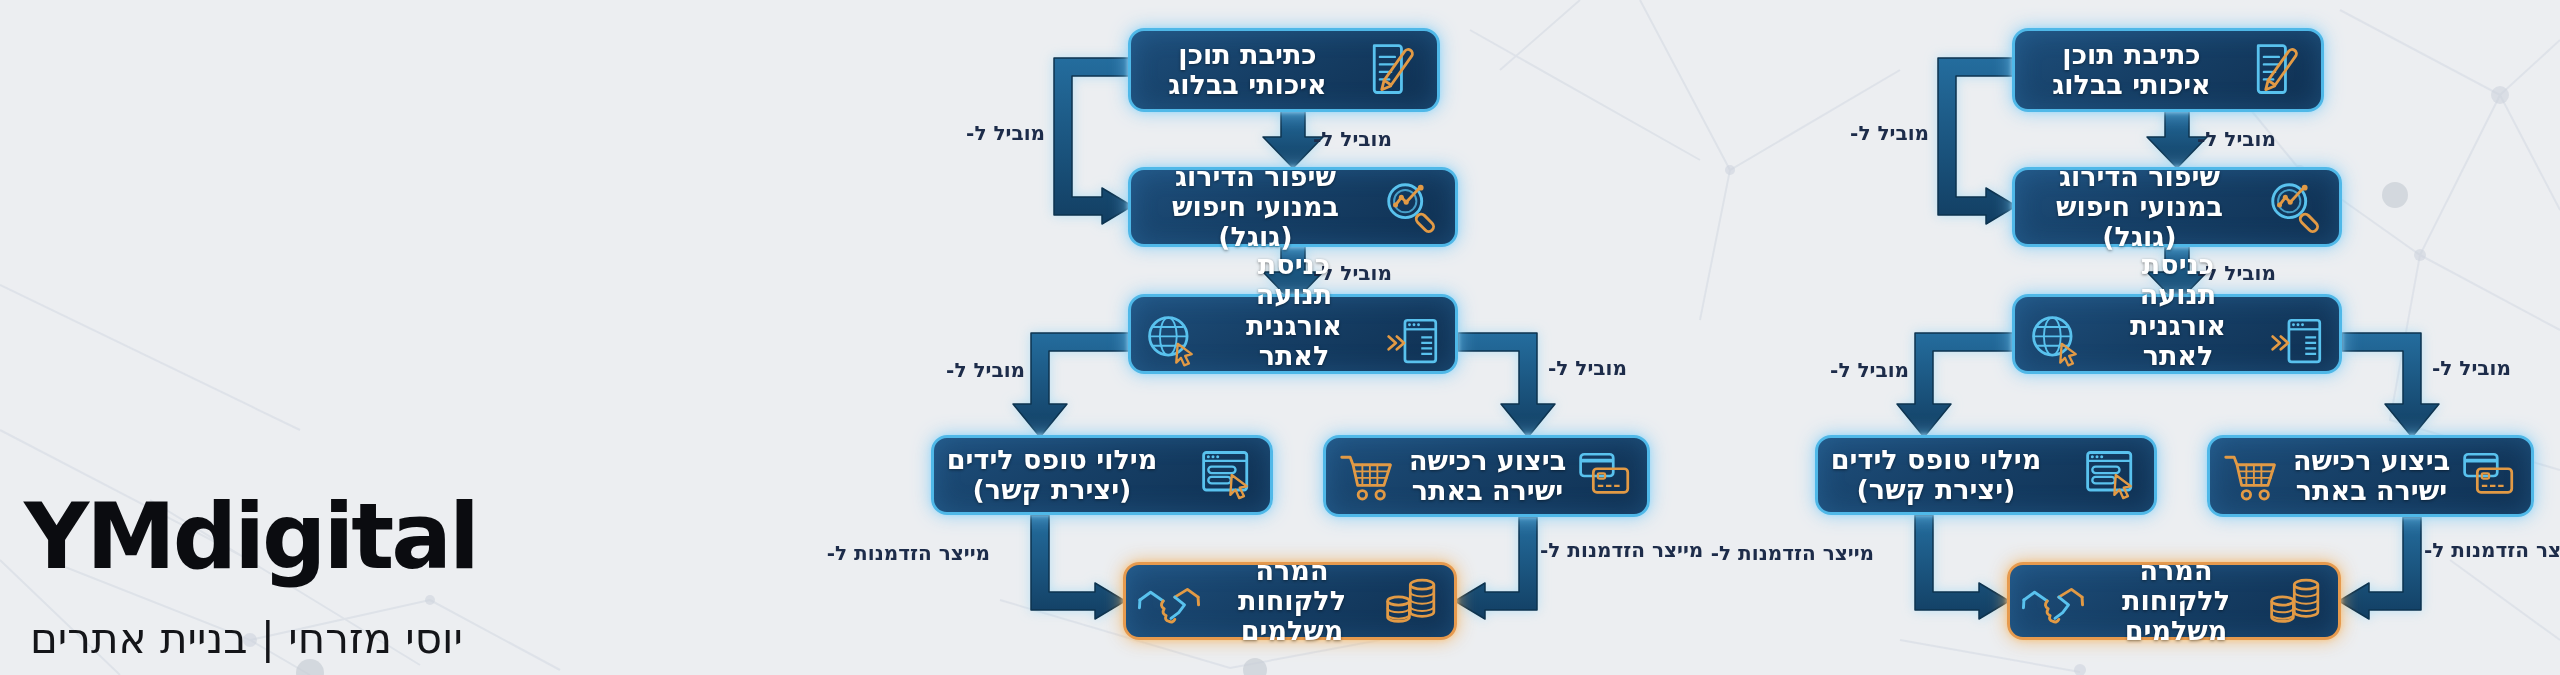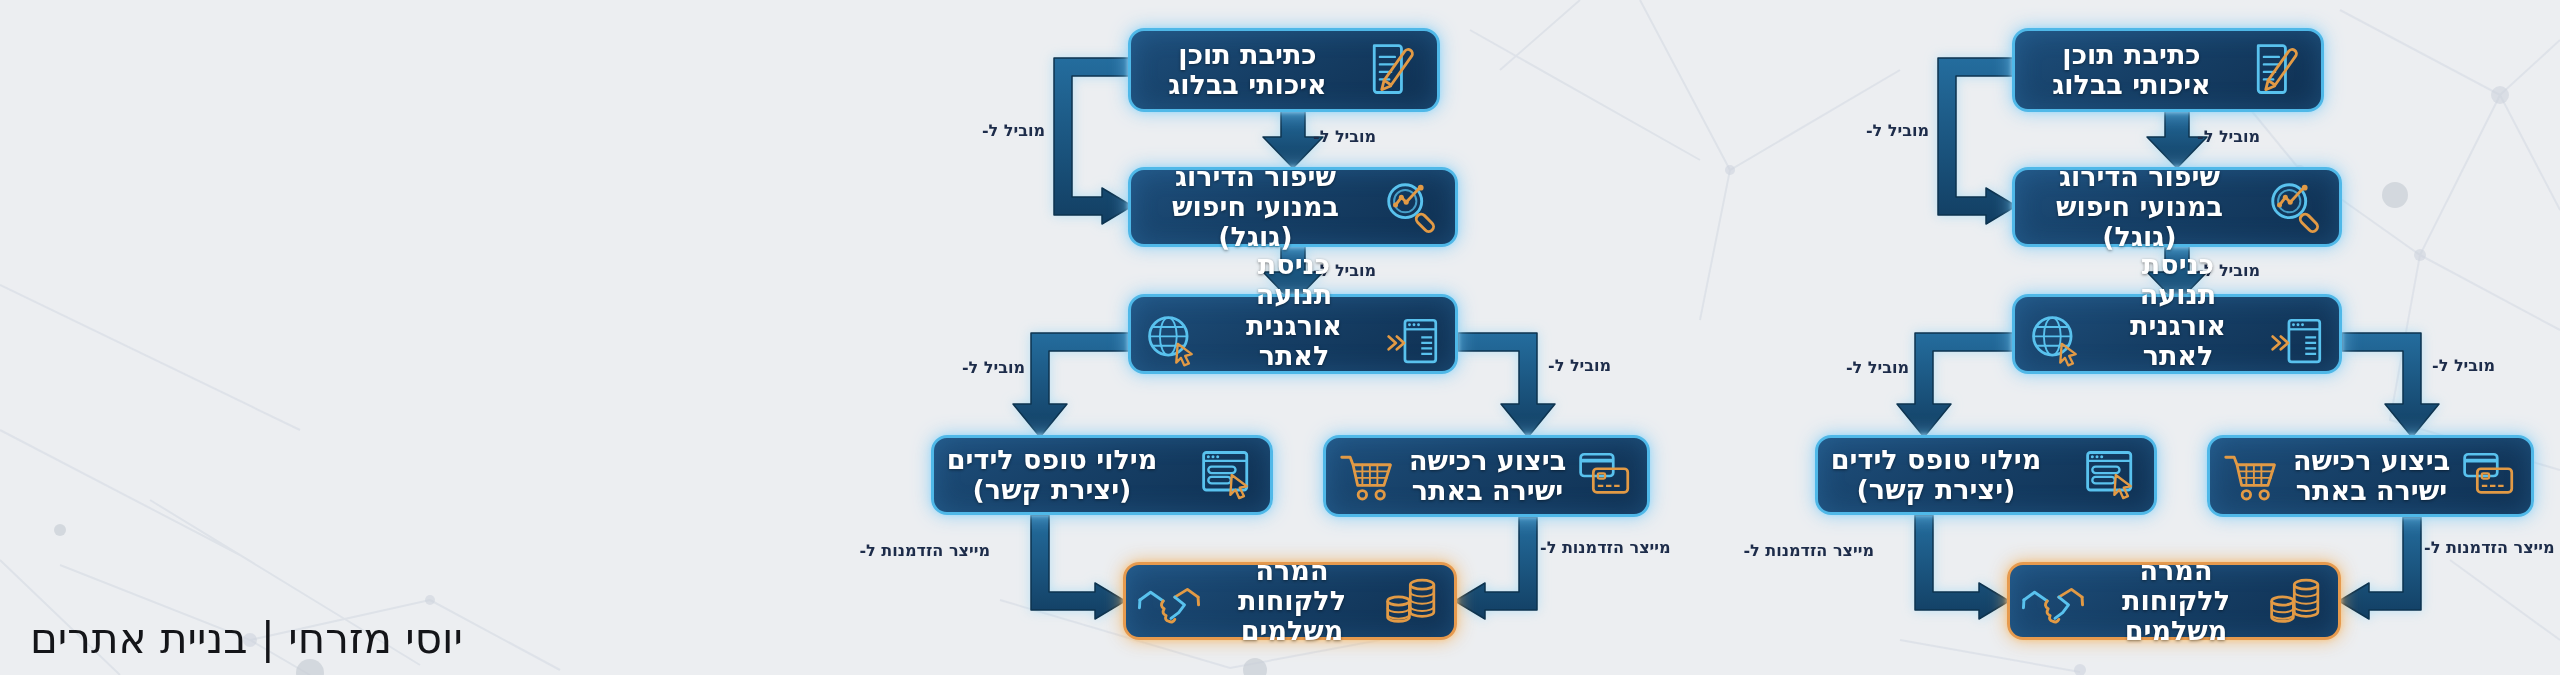--- a/index.html
+++ b/index.html
@@ -28,21 +28,21 @@
   .node .lbl{font-weight:bold;font-size:27px;line-height:1.12;text-align:center;text-shadow:0 1px 3px rgba(0,0,0,.45);}
   .node .ic{flex:0 0 auto;}
   .n1{left:248px;top:28px;width:312px;height:84px;}
   .n2{left:248px;top:167px;width:330px;height:80px;}
   .n3{left:248px;top:294px;width:330px;height:80px;align-items:flex-end;}
   .n4{left:51px;top:435px;width:342px;height:80px;gap:40px;}
   .n5{left:443px;top:435px;width:327px;height:82px;gap:8px;}
   .n6{left:243px;top:562px;width:334px;height:78px;}
   .n1 .lbl{max-width:205px;} .n2 .lbl{max-width:255px;} .n3 .lbl{max-width:190px;}
   .n4 .lbl{max-width:215px;} .n5 .lbl{max-width:165px;} .n6 .lbl{max-width:200px;}
-  .elabel{position:absolute;font-size:16px;font-weight:bold;color:#1d2c4a;direction:rtl;white-space:nowrap;}
+  .elabel{position:absolute;font-size:20px;font-weight:bold;color:#1d2c4a;direction:rtl;white-space:nowrap;}
   .el-a{left:433px;top:127px;}
   .el-e1{left:25px;top:121px;width:140px;text-align:right;}
   .el-b{left:433px;top:261px;}
   .el-bl{left:5px;top:358px;width:140px;text-align:right;}
   .el-br{left:668px;top:356px;}
   .el-ol{left:-55px;top:541px;width:165px;text-align:right;}
   .el-or{left:660px;top:538px;width:190px;text-align:left;}
 </style>
 </head>
 <body>
@@ -68,20 +68,21 @@
       <circle cx="2080" cy="670" r="6"></circle>
     </g>
     <g fill="#c9ced6" opacity="0.7">
       <circle cx="2395" cy="195" r="13"></circle>
         <circle cx="310" cy="673" r="14"></circle>
         <circle cx="60" cy="530" r="6"></circle>
         <circle cx="1255" cy="670" r="12"></circle>
     </g>
   </svg>
 
+  <div class="brand">YMdigital</div>
   <div class="tagline">יוסי מזרחי | בניית אתרים</div>
 
   <div class="diagram" id="diagram-left" style="left:880px">
 
     <svg class="connectors" width="860" height="675" viewBox="0 0 860 675">
       <defs>
         <linearGradient id="cg" x1="0" y1="0" x2="0" y2="1">
           <stop offset="0" stop-color="#246d9e"></stop>
             <stop offset="1" stop-color="#123e62"></stop>
         </linearGradient>

